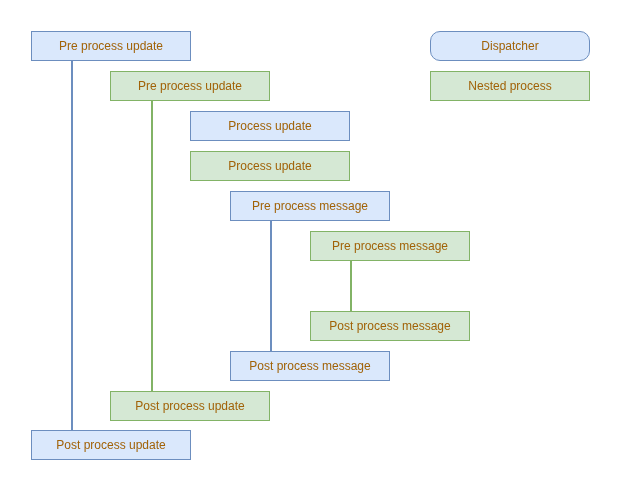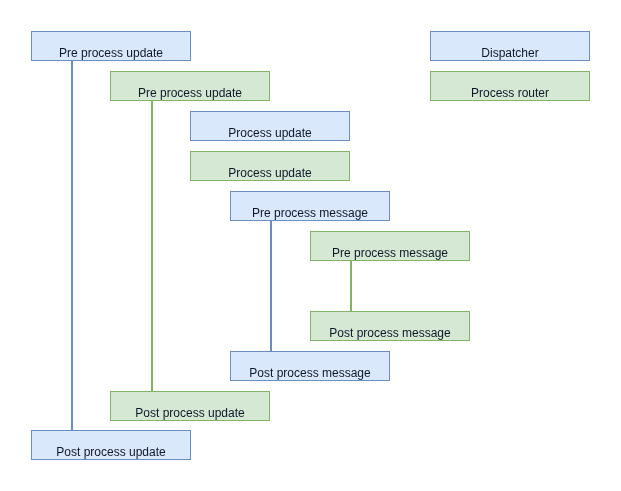--- a/index.html
+++ b/index.html
@@ -14,24 +14,24 @@
     background: #ffffff;
     overflow: hidden;
     font-family: "Liberation Sans", sans-serif;
   }
   .node {
     position: absolute;
     box-sizing: border-box;
     width: 160px;
     height: 30px;
     display: flex;
-    align-items: flex-end;
+    align-items: center;
     justify-content: center;
     font-size: 12px;
-    color: #0f172a;
+    color: #a16207;
     white-space: nowrap;
   }
   .node.blue {
     background: #dae8fc;
     border: 1px solid #6c8ebf;
   }
   .node.green {
     background: #d5e8d4;
     border: 1px solid #82b366;
   }
@@ -73,19 +73,19 @@
     </div>
     <div class="node blue" style="left: 230px; top: 351px; width: 160px; height: 30px;">
       <span>Post process message</span>
     </div>
     <div class="node green" style="left: 110px; top: 391px; width: 160px; height: 30px;">
       <span>Post process update</span>
     </div>
     <div class="node blue" style="left: 31px; top: 430px; width: 160px; height: 30px;">
       <span>Post process update</span>
     </div>
-    <div class="node blue" style="left: 430px; top: 31px; width: 160px; height: 30px;">
+    <div class="node blue" style="left: 430px; top: 31px; width: 160px; height: 30px; border-radius: 10px;">
       <span>Dispatcher</span>
     </div>
     <div class="node green" style="left: 430px; top: 71px; width: 160px; height: 30px;">
-      <span>Process router</span>
+      <span>Nested process</span>
     </div>
   </div>
 
 </body></html>

